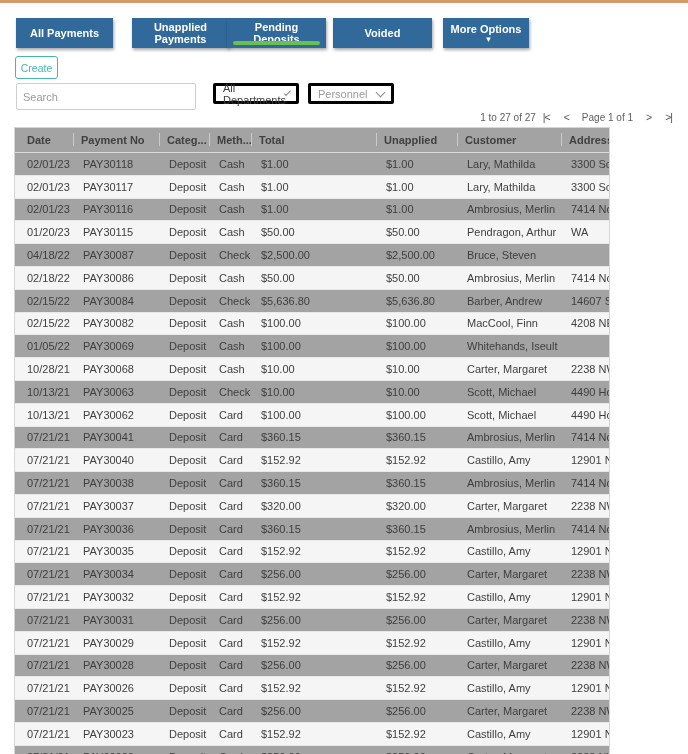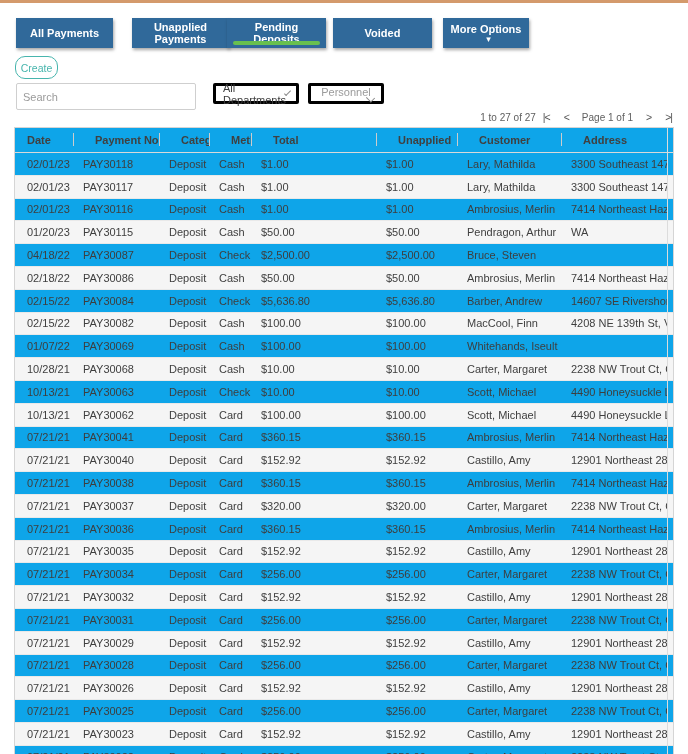--- a/index.html
+++ b/index.html
@@ -27,21 +27,21 @@
   .tabbtn .caret{font-size:9px;margin-left:5px;line-height:1;}
   #tab0{left:16px;width:97px;}
   #tab1{left:132px;width:97px;}
   #tab2{left:227px;width:99px;}
   #tab3{left:333px;width:99px;}
   #tab4{left:443px;width:86px;flex-direction:column;}
 
   
   .create{
     position:absolute;left:15px;top:56px;width:43px;height:23px;box-sizing:border-box;
-    background:#fff;border:1px solid var(--teal);border-radius:10px;color:var(--teal);
+    background:#fff;border:1px solid var(--teal);border-radius:3px;color:var(--teal);
     font-family:inherit;font-size:10.5px;display:flex;align-items:center;justify-content:center;
     cursor:pointer;
   }
 
   
   .search{
     position:absolute;left:16px;top:83px;width:180px;height:27px;box-sizing:border-box;
     border:1px solid #cfcfcf;border-radius:2px;padding:0 6px;font-family:inherit;
     font-size:11px;color:#444;outline:none;
   }
@@ -49,44 +49,44 @@
   .select{
     position:absolute;top:83px;height:21px;box-sizing:border-box;border:3px solid #000000;
     border-radius:2px;background:#fff;display:flex;align-items:center;
     font-size:11px;padding:0 7px;cursor:pointer;
   }
   .select .chev{
     width:6px;height:6px;border-right:1.5px solid #8a8a8a;border-bottom:1.5px solid #8a8a8a;
     transform:rotate(45deg);margin-left:auto;margin-top:-3px;
   }
   #sel-dept{left:213px;width:86px;color:#3c3c3c;}
-  #sel-pers{left:308px;width:76px;color:#9b9b9b;flex-direction:column;}
+  #sel-pers{left:308px;width:86px;color:#9b9b9b;}
 
   
   .pager{
     position:absolute;top:110px;right:9px;height:14px;display:flex;align-items:center;
     font-size:10px;color:#606060;
   }
   .pager .summary{}
   .pager .pbtn{color:#555;cursor:pointer;letter-spacing:-1px;padding:0 7px;font-size:10.5px;}
   .pager .plabel{padding:0 6px;}
 
   
   .grid{
-    position:absolute;left:14px;top:127px;width:660px;height:627px;box-sizing:border-box;
-    border:1px solid #d5d5d5;border-bottom:none;background:#0ea5e9;overflow:hidden;
+    position:absolute;left:14px;top:127px;width:596px;height:627px;box-sizing:border-box;
+    border:1px solid #d5d5d5;border-bottom:none;background:#a3a3a3;overflow:hidden;
   }
   .grid .vline{position:absolute;left:652px;top:0;bottom:0;width:1px;background:#dcdcdc;}
   .hrow,.trow{
     display:grid;grid-template-columns:58px 86px 50px 42px 125px 81px 104px 107px;
     position:relative;align-items:center;
   }
   .hrow{height:24px;border-bottom:1px solid #d9d9d9;}
   .hcell{
-    position:relative;padding-left:22px;font-size:11px;font-weight:bold;color:#404040;
+    position:relative;padding-left:8px;font-size:11px;font-weight:bold;color:#404040;
     white-space:nowrap;overflow:hidden;cursor:pointer;height:100%;display:flex;align-items:center;
   }
   .hcell:first-child{padding-left:12px;}
   .hcell + .hcell::before{
     content:"";position:absolute;left:0;top:5px;height:13px;width:1px;background:#cccccc;
   }
   .trow{height:21.8px;border-bottom:1px solid #e9e9e9;cursor:pointer;}
   .trow.alt{background:var(--stripe);}
   .tcell{
     padding-left:10px;font-size:11px;color:#3e3e3e;white-space:nowrap;overflow:hidden;
@@ -228,21 +228,21 @@
         <div class="tcell c0">02/15/22</div>
         <div class="tcell c1">PAY30082</div>
         <div class="tcell c2">Deposit</div>
         <div class="tcell c3">Cash</div>
         <div class="tcell c4">$100.00</div>
         <div class="tcell c5">$100.00</div>
         <div class="tcell c6">MacCool, Finn</div>
         <div class="tcell c7">4208 NE 139th St, Van...</div>
       </div>
       <div class="trow">
-        <div class="tcell c0">01/07/22</div>
+        <div class="tcell c0">01/05/22</div>
         <div class="tcell c1">PAY30069</div>
         <div class="tcell c2">Deposit</div>
         <div class="tcell c3">Cash</div>
         <div class="tcell c4">$100.00</div>
         <div class="tcell c5">$100.00</div>
         <div class="tcell c6">Whitehands, Iseult</div>
         <div class="tcell c7"></div>
       </div>
       <div class="trow alt">
         <div class="tcell c0">10/28/21</div>

